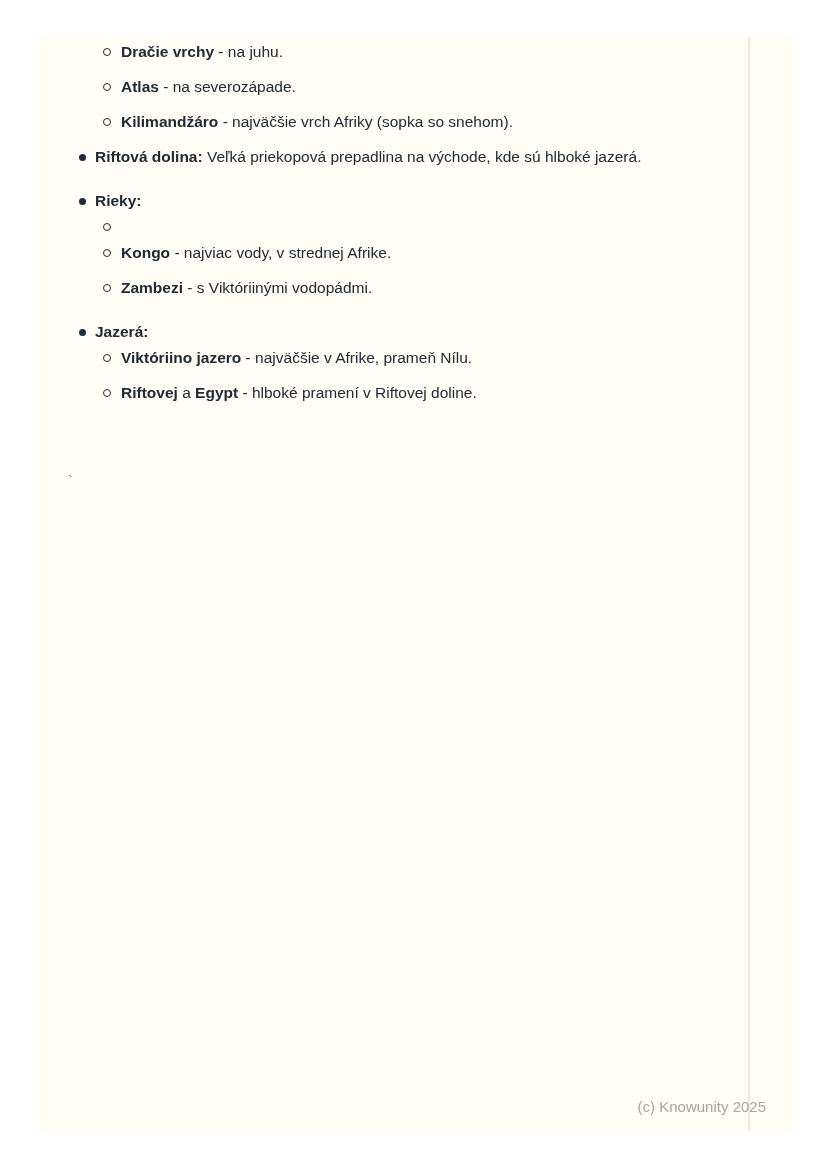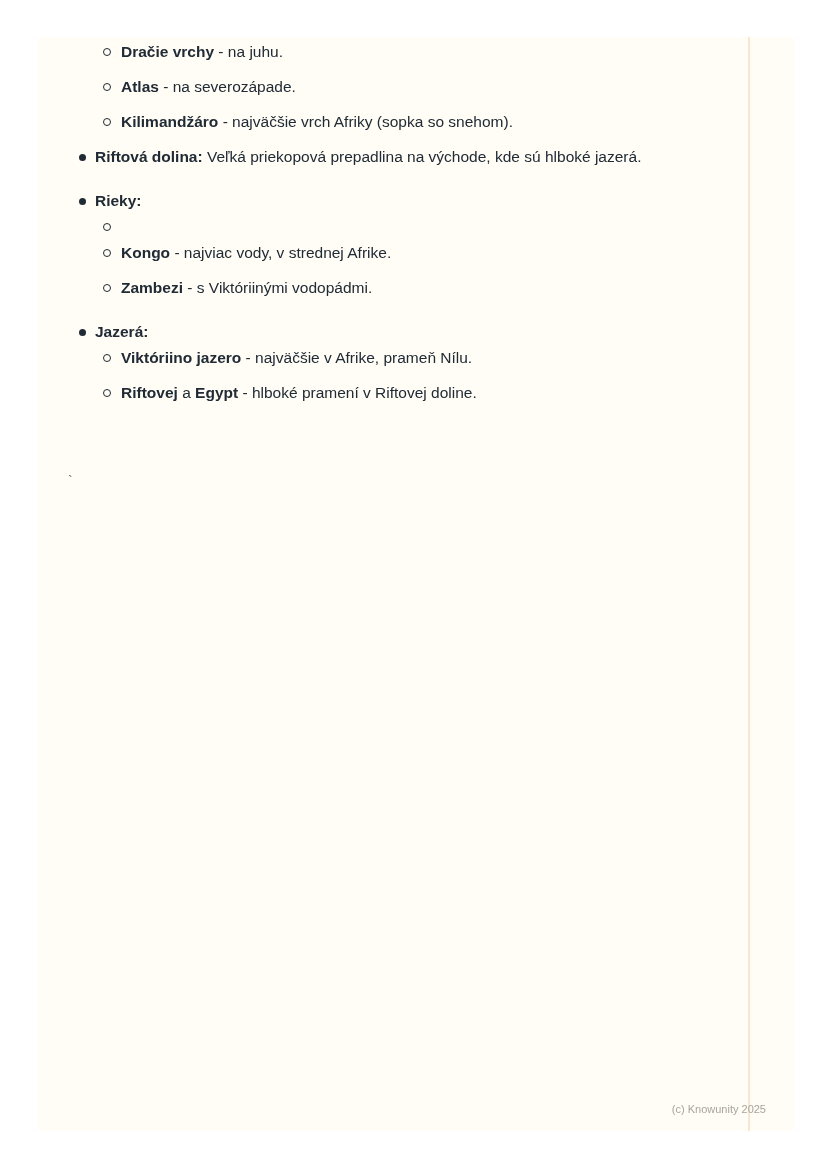--- a/index.html
+++ b/index.html
@@ -75,21 +75,21 @@
     left: 30px;
     top: 437px;
     font-size: 14px;
     line-height: 14px;
     color: #5f6670;
   }
   .footer {
     position: absolute;
     right: 28px;
     bottom: 16px;
-    font-size: 11px;
+    font-size: 15px;
     color: #a7a59d;
     text-align: right;
   }
 </style>
 </head>
 <body>
 
 <div class="viewport">
   <div class="page">
     <div class="margin-line"></div>

